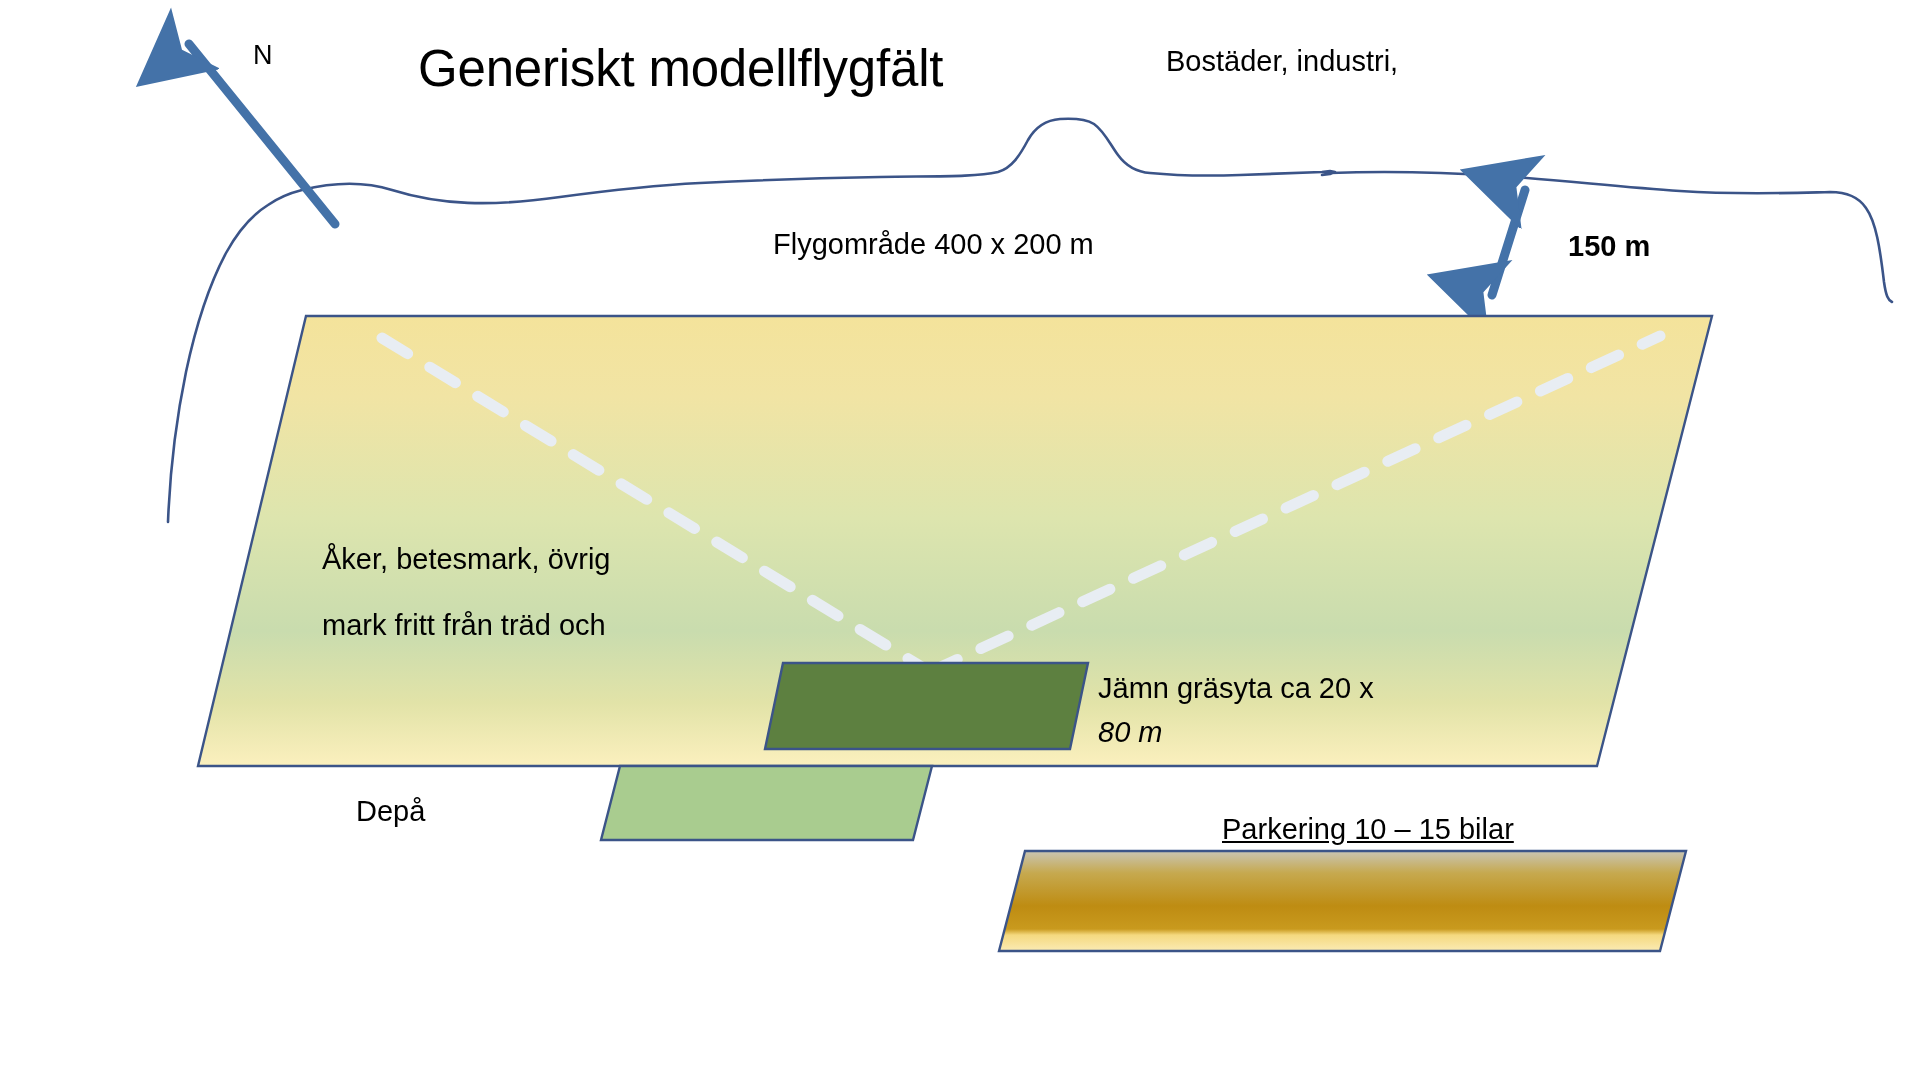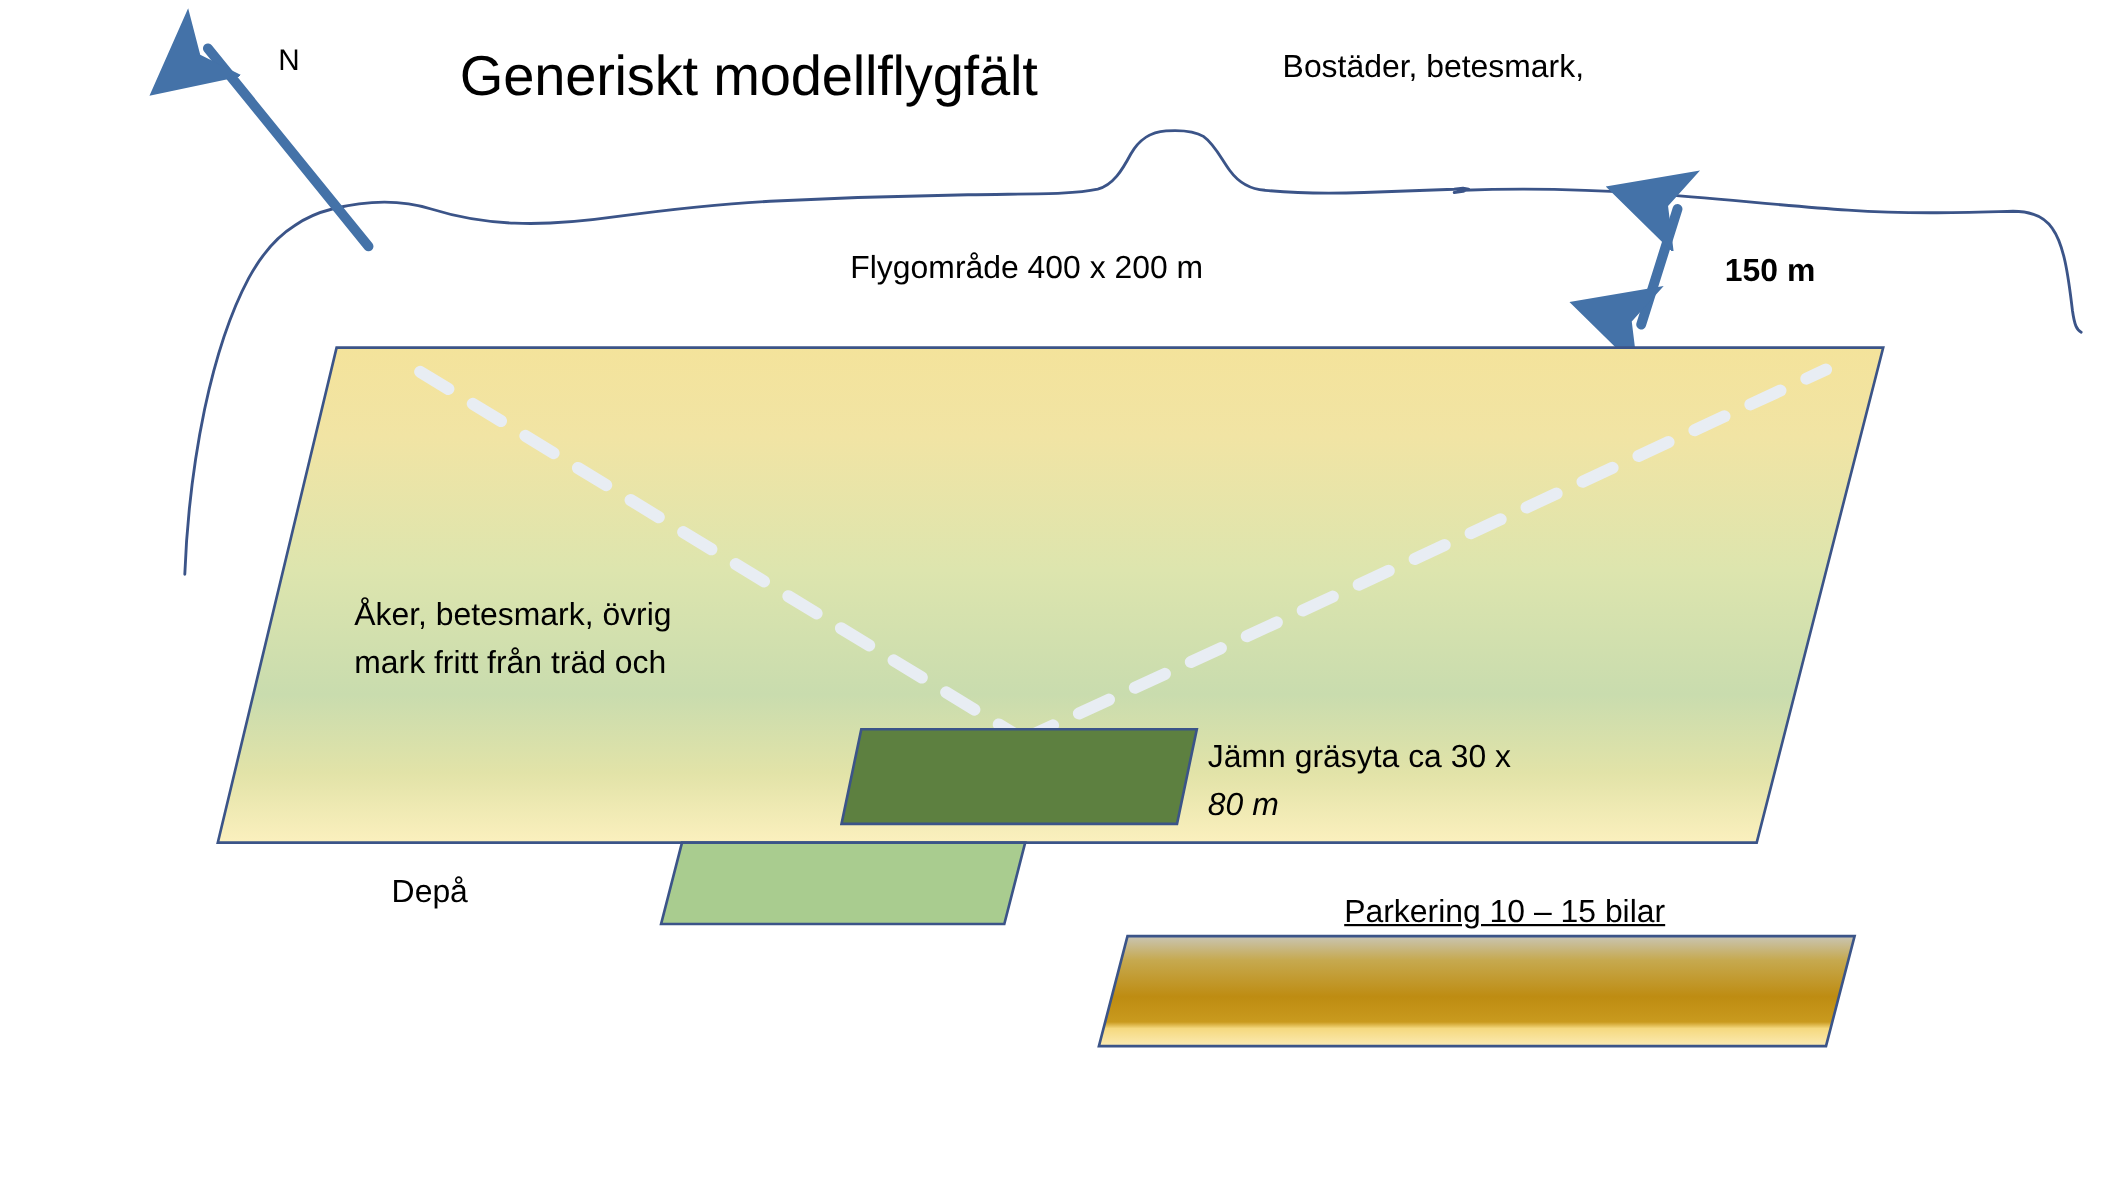--- a/index.html
+++ b/index.html
@@ -124,33 +124,33 @@
 
     <g>
       <polygon points="1025,851 1686,851 1660,951 999,951" fill="url(#parkGrad)" stroke="#3B5488" stroke-width="2.4"></polygon>
     </g>
   </svg>
 
   <div class="label lbl-north" style="left:253px; top:38px;">N</div>
 
   <div class="label lbl-title" style="left:418px; top:36px;">Generiskt modellflygfält</div>
 
-  <div class="label lbl-body" style="left:1166px; top:43px;">Bostäder, betesmark,</div>
+  <div class="label lbl-body" style="left:1166px; top:43px;">Bostäder, industri,</div>
 
 
   <div class="label lbl-body" style="left:737px; top:226px;margin-left:36px;">Flygområde 400 x 200 m</div>
 
   <div class="label lbl-body" style="left:1568px; top:228px;font-weight:bold;">150 m</div>
 
   <div class="label lbl-body" style="left:322px; top:541px;">Åker, betesmark, övrig</div>
 
-  <div class="label lbl-body" style="left:322px; top:585px;text-align:right;">mark fritt från träd och</div>
+  <div class="label lbl-body" style="left:322px; top:607px;text-align:right;">mark fritt från träd och</div>
 
 
-  <div class="label lbl-body" style="left:1098px; top:670px;">Jämn gräsyta ca 30 x</div>
+  <div class="label lbl-body" style="left:1098px; top:670px;">Jämn gräsyta ca 20 x</div>
 
   <div class="label lbl-body" style="left:1098px; top:714px;font-style:italic;">80 m</div>
 
   <div class="label lbl-body" style="left:356px; top:793px;">Depå</div>
 
   <div class="label lbl-body" style="left:1222px; top:811px;text-decoration:underline;">Parkering 10 – 15 bilar</div>
 
 </div>
 
 </body></html>

